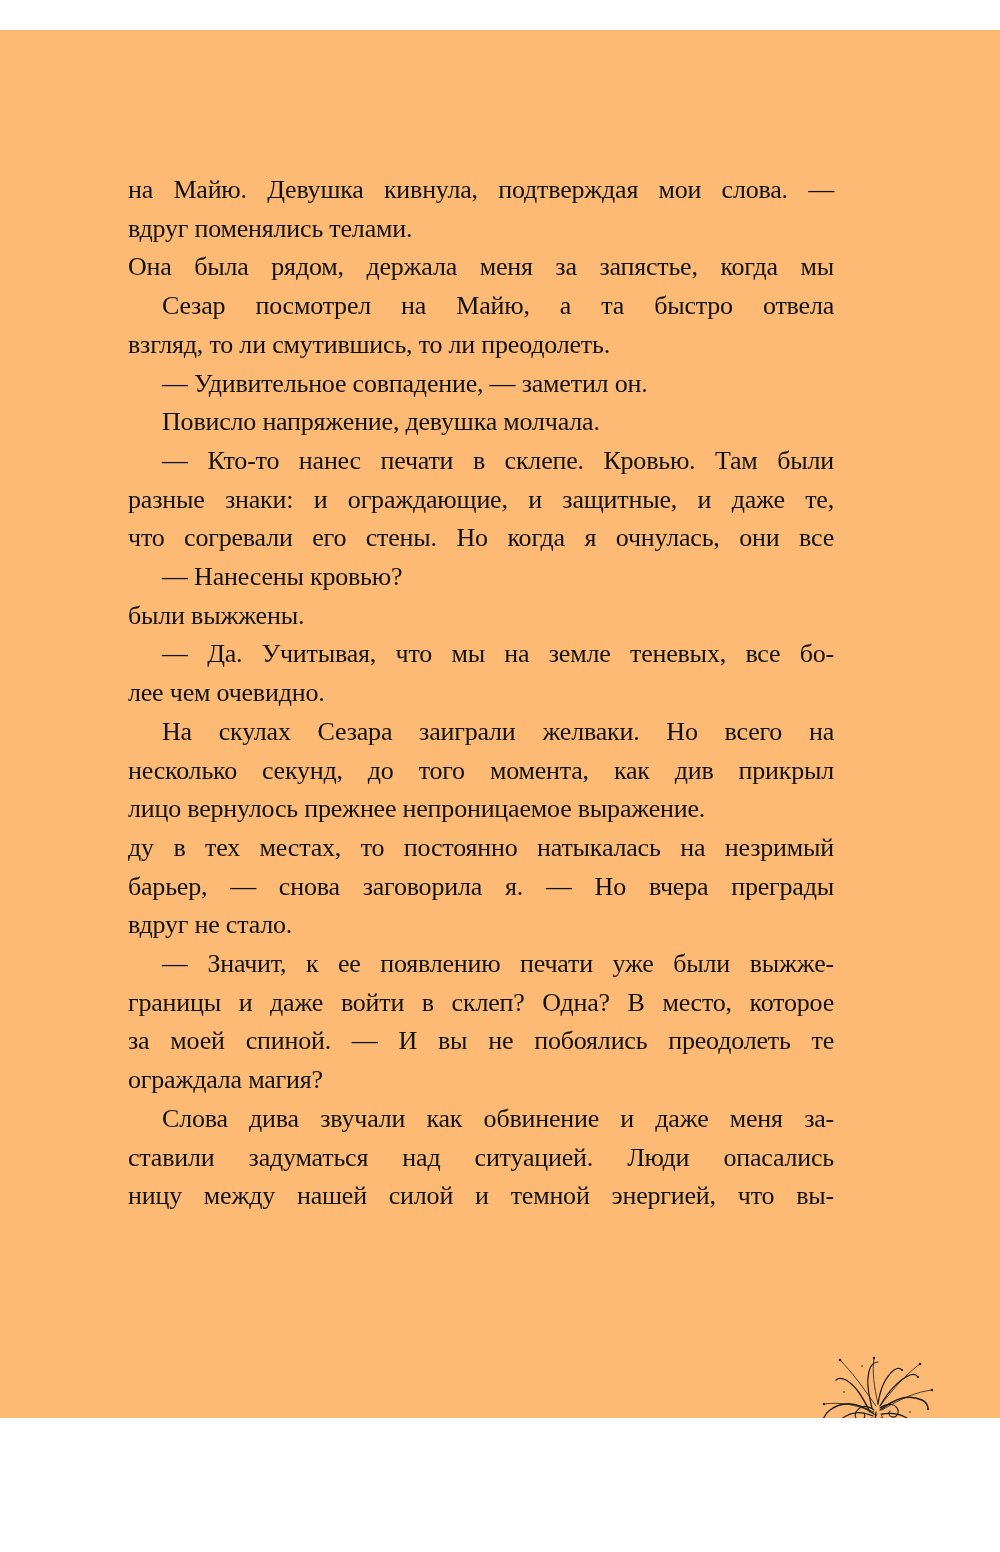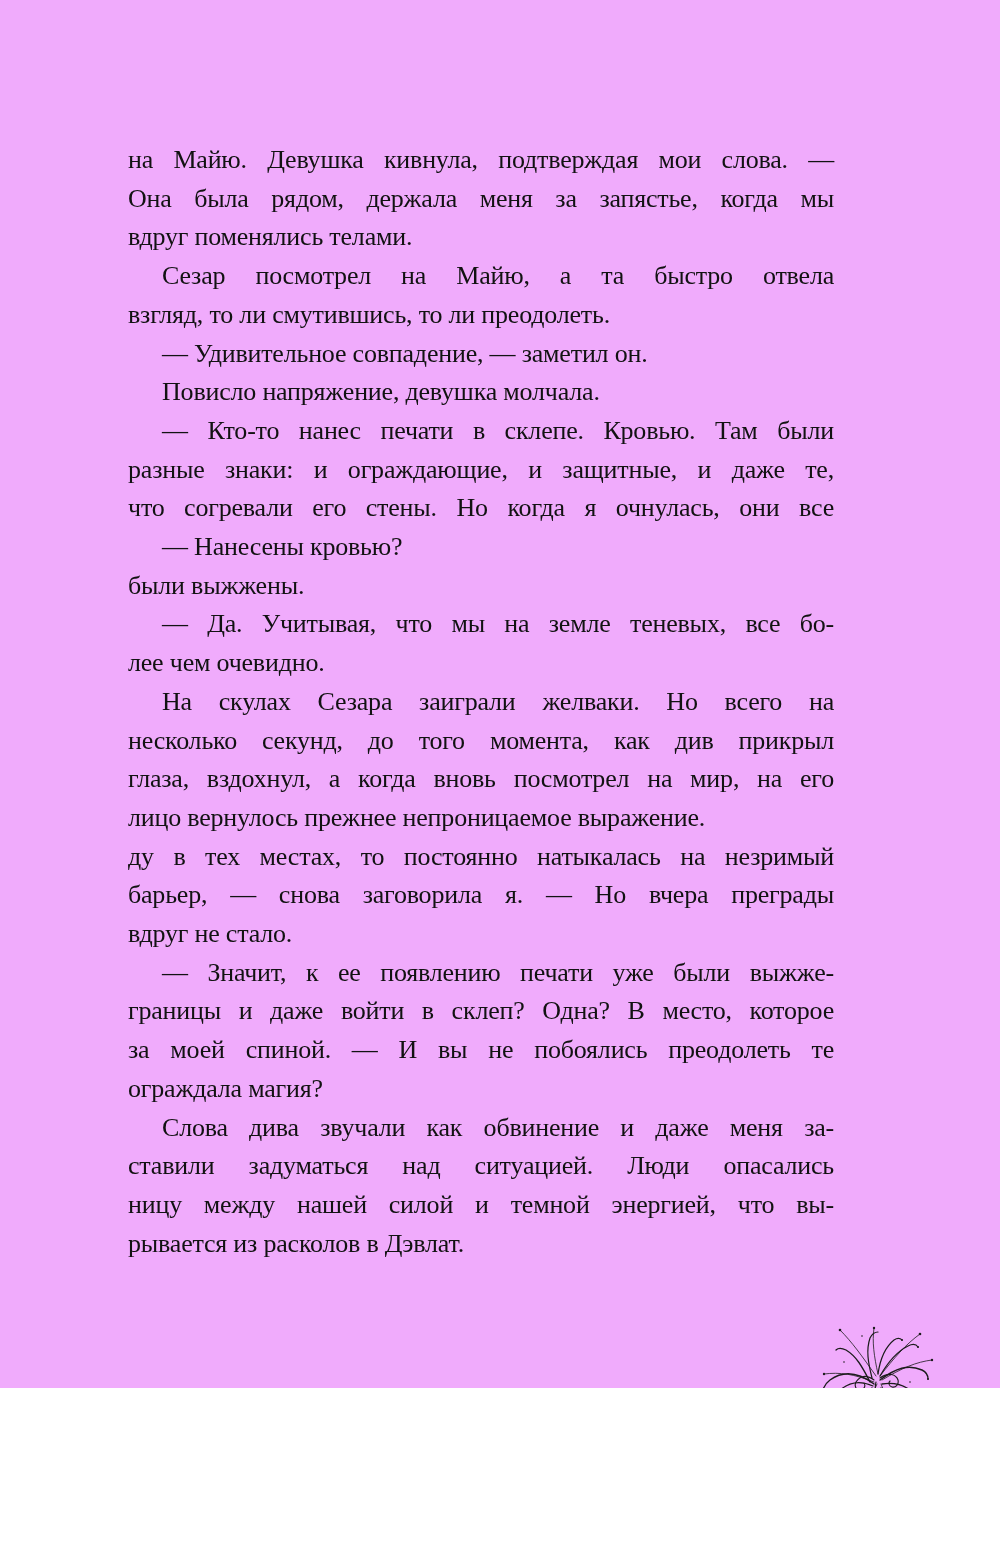--- a/index.html
+++ b/index.html
@@ -4,24 +4,25 @@
 <style>
   html, body {
     margin: 0;
     padding: 0;
     background: #ffffff;
   }
   .page {
     position: relative;
     width: 1000px;
     height: 1388px;
-    background: #f0abfc;
+    background: #fdba74;
     overflow: hidden;
     font-family: "Liberation Serif", "DejaVu Serif", serif;
     color: #121212;
+    margin-top: 30px;
   }
   .text-block {
     position: absolute;
     left: 128px;
     top: 141px;
     width: 706px;
     font-size: 26px;
     line-height: 38.7px;
     letter-spacing: -0.2px;
   }
@@ -50,48 +51,46 @@
     right: 58px;
   }
 </style>
 </head>
 <body>
 
 <div class="page">
 
   <div class="text-block">
       <div class="line">на Майю. Девушка кивнула, подтверждая мои слова. —</div>
+      <div class="line end">вдруг поменялись телами.</div>
       <div class="line">Она была рядом, держала меня за запястье, когда мы</div>
-      <div class="line end">вдруг поменялись телами.</div>
       <div class="line indent">Сезар посмотрел на Майю, а та быстро отвела</div>
       <div class="line end">взгляд, то ли смутившись, то ли преодолеть.</div>
       <div class="line indent end">— Удивительное совпадение, — заметил он.</div>
       <div class="line indent end">Повисло напряжение, девушка молчала.</div>
       <div class="line indent">— Кто-то нанес печати в склепе. Кровью. Там были</div>
       <div class="line">разные знаки: и ограждающие, и защитные, и даже те,</div>
       <div class="line">что согревали его стены. Но когда я очнулась, они все</div>
       <div class="line indent end">— Нанесены кровью?</div>
       <div class="line end">были выжжены.</div>
       <div class="line indent">— Да. Учитывая, что мы на земле теневых, все бо-</div>
       <div class="line end">лее чем очевидно.</div>
       <div class="line indent">На скулах Сезара заиграли желваки. Но всего на</div>
       <div class="line">несколько секунд, до того момента, как див прикрыл</div>
-      <div class="line">глаза, вздохнул, а когда вновь посмотрел на мир, на его</div>
       <div class="line end">лицо вернулось прежнее непроницаемое выражение.</div>
       <div class="line">ду в тех местах, то постоянно натыкалась на незримый</div>
       <div class="line">барьер, — снова заговорила я. — Но вчера преграды</div>
       <div class="line end">вдруг не стало.</div>
       <div class="line indent">— Значит, к ее появлению печати уже были выжже-</div>
       <div class="line">границы и даже войти в склеп? Одна? В место, которое</div>
       <div class="line">за моей спиной. — И вы не побоялись преодолеть те</div>
       <div class="line end">ограждала магия?</div>
       <div class="line indent">Слова дива звучали как обвинение и даже меня за-</div>
       <div class="line">ставили задуматься над ситуацией. Люди опасались</div>
       <div class="line">ницу между нашей силой и темной энергией, что вы-</div>
-      <div class="line end">рывается из расколов в Дэвлат.</div>
     </div>
 
   <span class="page-number">47</span>
 
   <svg class="flower" width="132" height="228" viewBox="0 0 132 228" fill="none" xmlns="http://www.w3.org/2000/svg">
     <g stroke="#1c1c1c" fill="none" stroke-linecap="round">
 
       <path d="M73,226 C70,190 72,150 70,110 C69,98 68,88 67,78" stroke-width="2.6"></path>
       <path d="M76,226 C73,188 75,148 72,106" stroke-width="0.9" opacity="0.7"></path>
 

